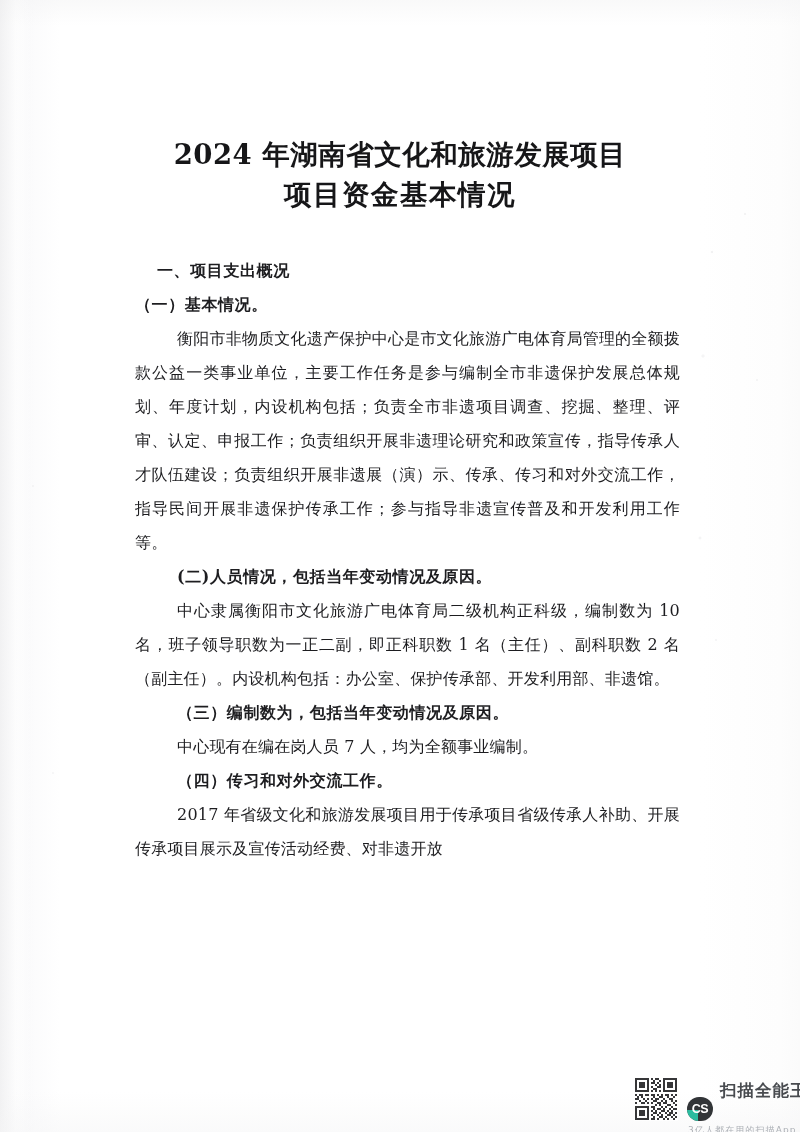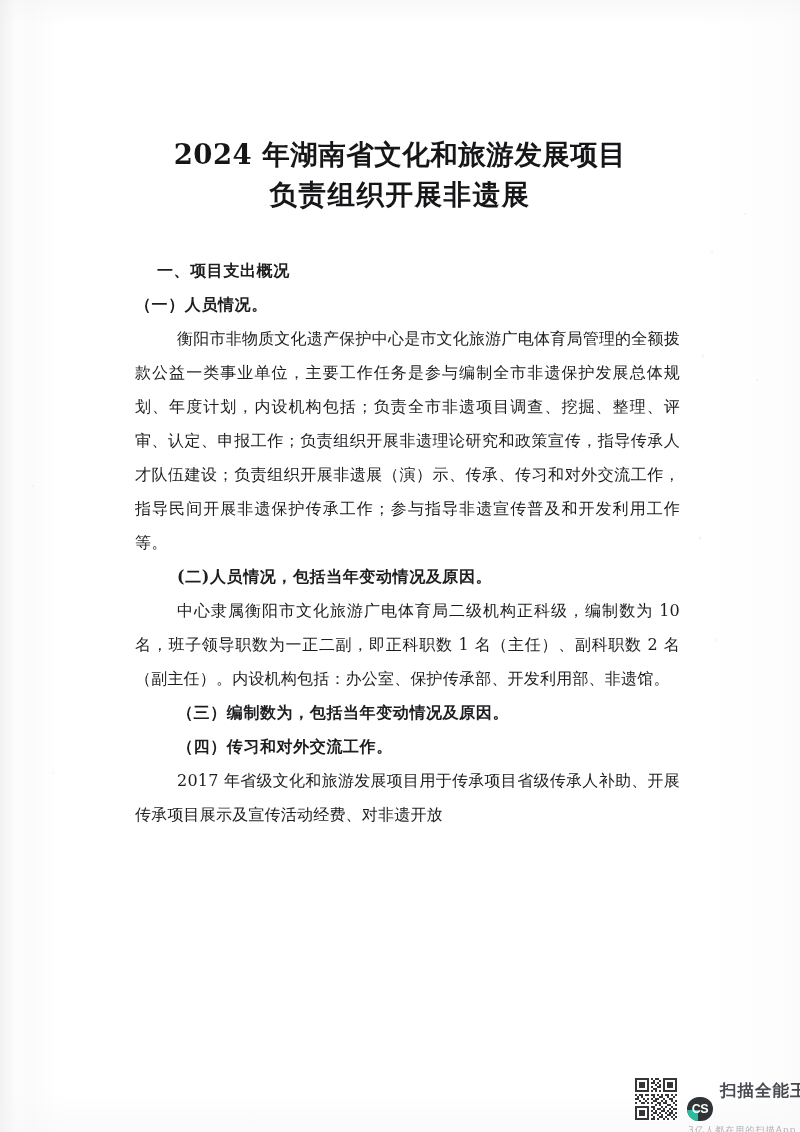--- a/index.html
+++ b/index.html
@@ -210,30 +210,31 @@
 
   <div class="scan-band-top"></div>
   <div class="scan-band-left"></div>
   <div class="scan-band-bottom"></div>
   <div class="speckle"></div>
 
   <div class="content">
 
     <div class="doc-title">
       <span class="tl tl1">2024 年湖南省文化和旅游发展项目</span>
-      <span class="tl tl2">负责组织开展非遗展</span>
+      <span class="tl tl2">项目资金基本情况</span>
     </div>
 
     <div class="body-block">
         <p class="para heading indent1">一、项目支出概况</p>
-        <p class="para heading">（一）人员情况。</p>
+        <p class="para heading">（一）基本情况。</p>
         <p class="para indent">衡阳市非物质文化遗产保护中心是市文化旅游广电体育局管理的全额拨款公益一类事业单位，主要工作任务是参与编制全市非遗保护发展总体规划、年度计划，内设机构包括；负责全市非遗项目调查、挖掘、整理、评审、认定、申报工作；负责组织开展非遗理论研究和政策宣传，指导传承人才队伍建设；负责组织开展非遗展（演）示、传承、传习和对外交流工作，指导民间开展非遗保护传承工作；参与指导非遗宣传普及和开发利用工作等。</p>
         <p class="para heading indent">(二)人员情况，包括当年变动情况及原因。</p>
         <p class="para indent">中心隶属衡阳市文化旅游广电体育局二级机构正科级，编制数为 10 名，班子领导职数为一正二副，即正科职数 1 名（主任）、副科职数 2 名（副主任）。内设机构包括：办公室、保护传承部、开发利用部、非遗馆。</p>
         <p class="para heading indent">（三）编制数为，包括当年变动情况及原因。</p>
+        <p class="para indent">中心现有在编在岗人员 7 人，均为全额事业编制。</p>
         <p class="para heading indent">（四）传习和对外交流工作。</p>
         <p class="para indent">2017 年省级文化和旅游发展项目用于传承项目省级传承人补助、开展传承项目展示及宣传活动经费、对非遗开放</p>
       </div>
 
   </div>
 
   <div class="watermark">
     <svg class="qr" viewBox="0 0 21 21" shape-rendering="crispEdges" aria-hidden="true">
       <rect width="21" height="21" fill="#ffffff"></rect>
       <g fill="#2a2a2c">

